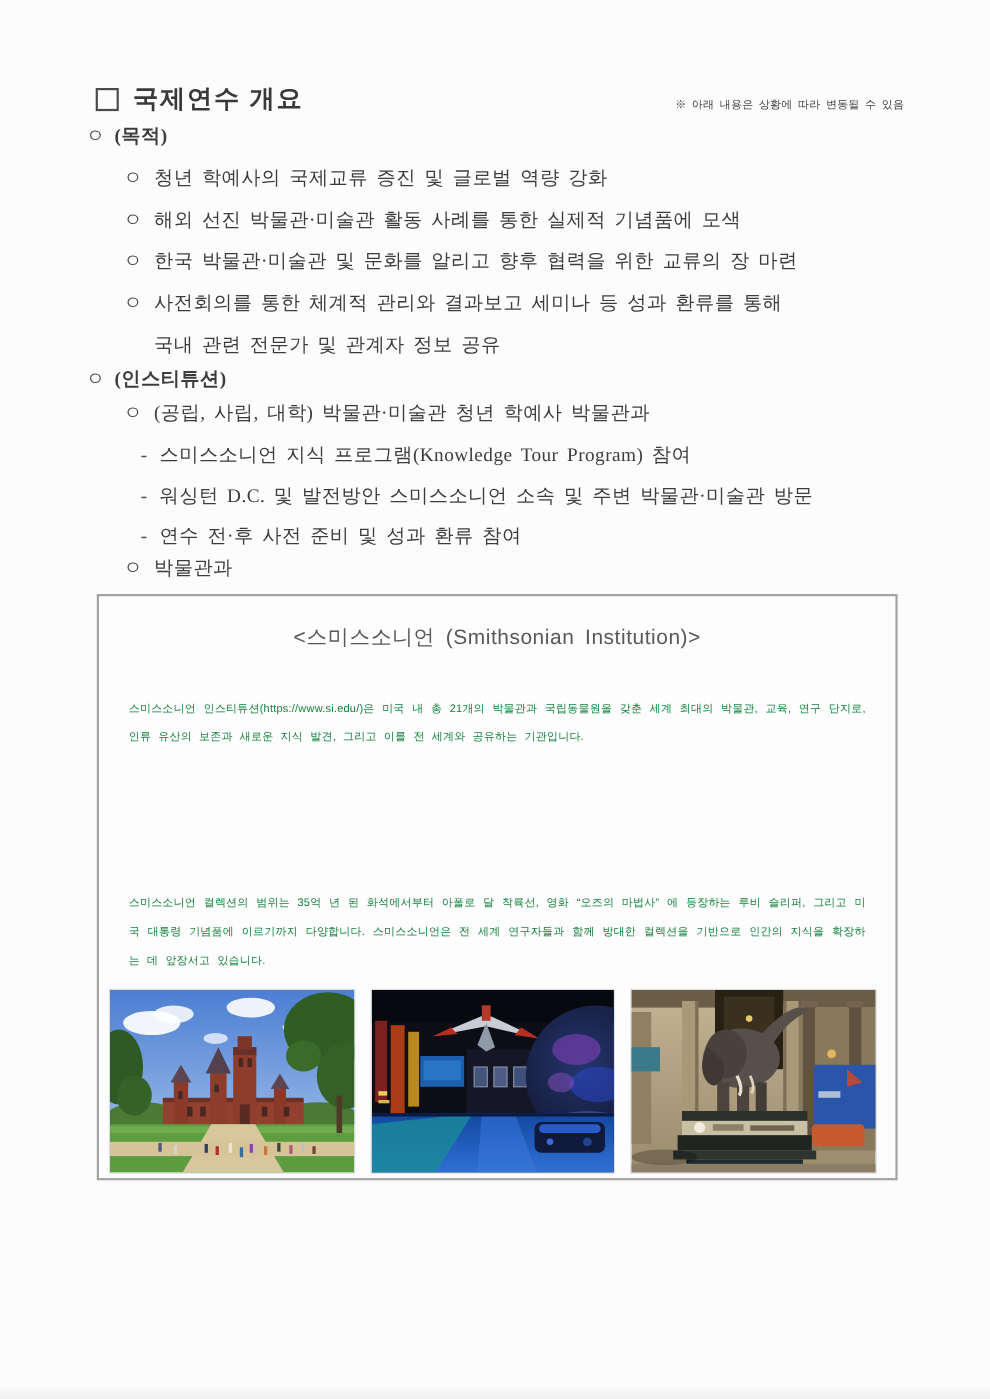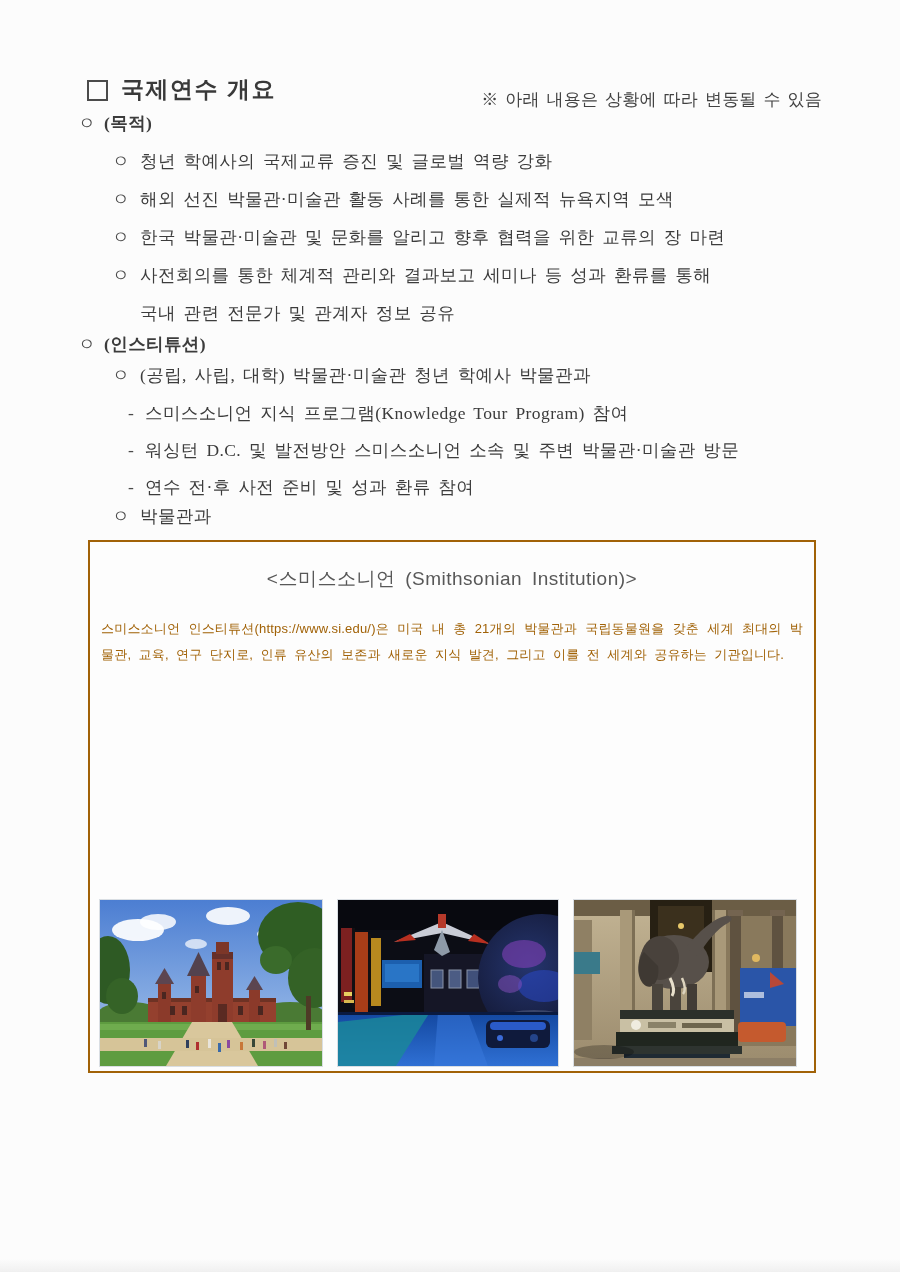--- a/index.html
+++ b/index.html
@@ -17,48 +17,48 @@
   .checkbox {
     width:17px; height:17px; border:2px solid #4b4b4b; background:transparent;
     display:inline-block; margin-top:2px;
   }
   .doc-title {
     font-size:23px; font-weight:bold; color:#393939; letter-spacing:1.5px;
     font-family:"Liberation Sans", sans-serif;
   }
   .doc-note {
     position:absolute; right:78px; top:88px;
-    font-size:17px; color:#414141; letter-spacing:0.2px; word-spacing:2px;
+    font-size:10px; color:#414141; letter-spacing:0.2px; word-spacing:2px;
   }
   
   .outline-row {
     position:absolute; display:flex; align-items:flex-start;
     font-family:"Liberation Serif", serif;
     font-size:17.5px; line-height:23px; color:#3c3c3c;
     letter-spacing:0.4px; word-spacing:3px; white-space:nowrap;
   }
   .outline-row .marker { flex:0 0 auto; width:30px; color:#4a4a4a; }
   .lv0 { left:78px; font-weight:bold; }
   .lv0 .marker { width:26px; font-weight:normal; }
   .lv1 { left:112px; }
   .lv1 .marker { width:28px; }
   .lv2 { left:128px; }
   .lv2 .marker { width:17px; }
   
   .infobox {
     position:absolute; left:88px; top:540px; width:728px; height:533px;
-    border:2px solid #a16207; background:#fdfdfd; box-sizing:border-box;
+    border:2px solid #a3a3a3; background:#fdfdfd; box-sizing:border-box;
   }
   .infobox-title {
     position:absolute; left:0; right:0; top:24px; text-align:center;
     font-size:19px; color:#585858; letter-spacing:0.5px; word-spacing:4px;
   }
   .infobox p {
-    position:absolute; left:0; right:0; margin:0; padding:0 11px;
-    font-size:13px; line-height:26px; color:#a16207;
+    position:absolute; left:0; right:0; margin:16px; padding:0 11px;
+    font-size:10px; line-height:26px; color:#15803d;
     text-align:justify; word-spacing:3.5px; letter-spacing:0.2px;
   }
   .para-1 { top:74px; }
   .para-2 { top:174px; }
   .para-3 { top:251px; }
   .photo-row {
     position:absolute; left:9px; top:357px; height:166px;
     display:flex; gap:14px;
   }
   .photo { display:block; border:1px solid #d9dee3; background:#eee; }
@@ -80,21 +80,21 @@
 <div class="outline-row lv0" style="top:112px">
   <span class="marker">ㅇ</span>
   <span>(목적)</span>
 </div>
 <div class="outline-row lv1" style="top:150px">
   <span class="marker">ㅇ</span>
   <span>청년 학예사의 국제교류 증진 및 글로벌 역량 강화</span>
 </div>
 <div class="outline-row lv1" style="top:188px">
   <span class="marker">ㅇ</span>
-  <span>해외 선진 박물관·미술관 활동 사례를 통한 실제적 뉴욕지역 모색</span>
+  <span>해외 선진 박물관·미술관 활동 사례를 통한 실제적 기념품에 모색</span>
 </div>
 <div class="outline-row lv1" style="top:226px">
   <span class="marker">ㅇ</span>
   <span>한국 박물관·미술관 및 문화를 알리고 향후 협력을 위한 교류의 장 마련</span>
 </div>
 <div class="outline-row lv1" style="top:264px">
   <span class="marker">ㅇ</span>
   <span>사전회의를 통한 체계적 관리와 결과보고 세미나 등 성과 환류를 통해</span>
 </div>
 <div class="outline-row lv1" style="top:302px">
@@ -122,20 +122,21 @@
   <span>연수 전·후 사전 준비 및 성과 환류 참여</span>
 </div>
 <div class="outline-row lv1" style="top:505px">
   <span class="marker">ㅇ</span>
   <span>박물관과</span>
 </div>
 
 <div class="infobox">
   <div class="infobox-title">&lt;스미스소니언 (Smithsonian Institution)&gt;</div>
   <p class="para-1">스미스소니언 인스티튜션(https://www.si.edu/)은 미국 내 총 21개의 박물관과 국립동물원을 갖춘 세계 최대의 박물관, 교육, 연구 단지로, 인류 유산의 보존과 새로운 지식 발견, 그리고 이를 전 세계와 공유하는 기관입니다.</p>
+  <p class="para-3">스미스소니언 컬렉션의 범위는 35억 년 된 화석에서부터 아폴로 달 착륙선, 영화 “오즈의 마법사” 에 등장하는 루비 슬리퍼, 그리고 미국 대통령 기념품에 이르기까지 다양합니다. 스미스소니언은 전 세계 연구자들과 함께 방대한 컬렉션을 기반으로 인간의 지식을 확장하는 데 앞장서고 있습니다.</p>
 
   <div class="photo-row">
 
     <svg class="photo" width="222" height="166" viewBox="0 0 222 166">
       <defs>
         <linearGradient id="sky1" x1="0" y1="0" x2="0" y2="1">
           <stop offset="0" stop-color="#4c7ed2"></stop>
             <stop offset="1" stop-color="#92b5e6"></stop>
         </linearGradient>
       </defs>

